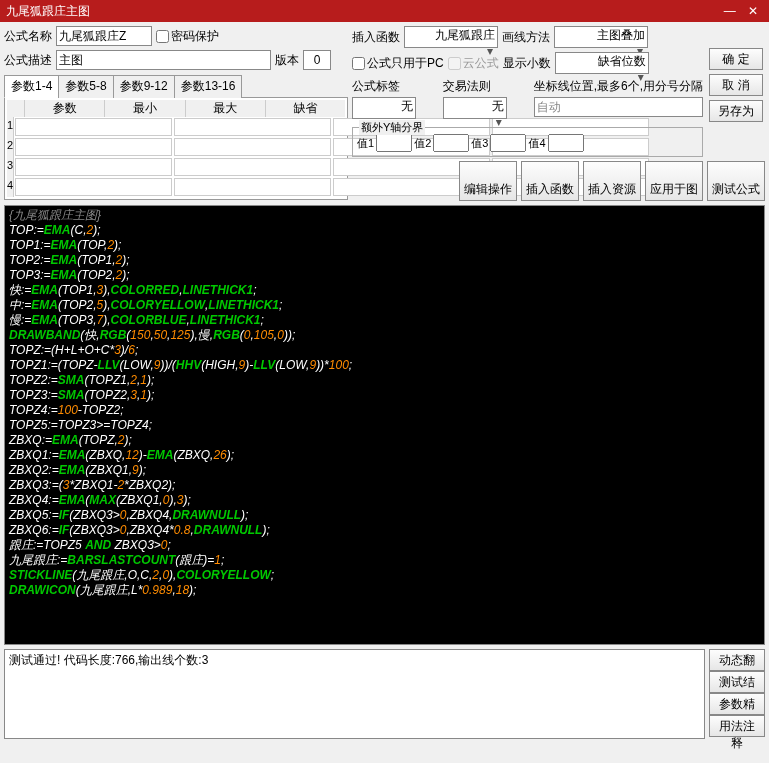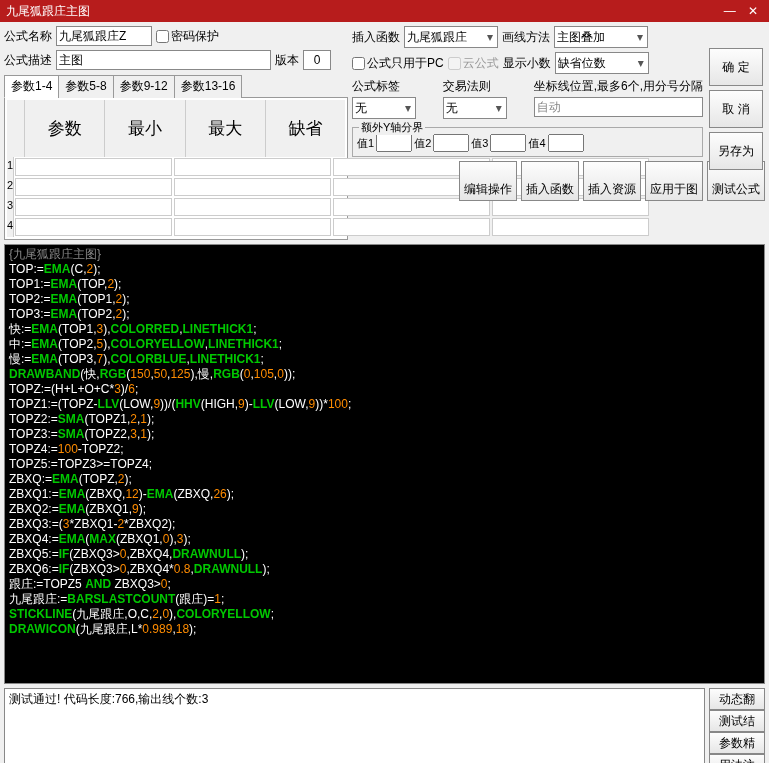--- a/index.html
+++ b/index.html
@@ -13,51 +13,51 @@
 .left-col { width: 344px; }
 .right-col { flex: 1; }
 
 .row { display: flex; align-items: center; margin-bottom: 4px; gap: 4px; }
 .lbl { display: inline-block; white-space: nowrap; }
 input[type=text], select { border: 1px solid #888; height: 20px; padding: 0 2px; background: #fff; }
 .checkbox-wrap { display: inline-flex; align-items: center; gap: 2px; }
 .checkbox-wrap input { vertical-align: middle; }
 .disabled { color: #999; }
 
-.btn { background: linear-gradient(#fdfdfd,#e6e6e6); border: 1px solid #888; padding: 2px 6px; height: 38px; min-width: 54px; cursor: pointer; }
+.btn { background: linear-gradient(#fdfdfd,#e6e6e6); border: 1px solid #888; padding: 2px 6px; height: 22px; min-width: 54px; cursor: pointer; }
 
 .tabs { display: flex; border-bottom: 1px solid #999; margin-top: 2px; }
 .tab { border: 1px solid #999; border-bottom: none; padding: 2px 6px; background: #f0f0f0; margin-right: -1px; position: relative; top: 1px; cursor: pointer; }
 .tab.active { background: #fff; border-bottom: 1px solid #fff; }
 
 .param-grid { border: 1px solid #999; border-top: none; background: #fff; padding: 2px; }
 .pg-header { display: flex; }
-.pg-header div { flex: 1; text-align: center; border-right: 1px solid #ccc; background: #f0f0f0; font-size: 17px; padding: 17px 0; }
+.pg-header div { flex: 1; text-align: center; border-right: 1px solid #ccc; background: #f0f0f0; font-size: 12px; padding: 0 0; }
 .pg-header div:last-child { border-right: none; }
 .pg-header .rownum { width: 18px; flex: none; }
 .pg-row { display: flex; }
 .pg-row .rownum { width: 18px; text-align: center; background: #f0f0f0; border-right: 1px solid #ccc; font-size: 11px; padding-top: 2px; }
 .pg-row input { flex: 1; border: 1px solid #ccc; height: 18px; margin: 1px; }
 
 .fieldset-like { position: relative; border: 1px solid #aaa; margin-top: 8px; padding: 6px 4px 4px; }
 .fieldset-like .legend { position: absolute; top: -8px; left: 6px; background: #f0f0f0; padding: 0 2px; font-size: 11px; }
 .val-row { display: flex; align-items: center; gap: 2px; }
 .val-row .lbl { font-size: 11px; }
 .val-row input { width: 36px; height: 18px; }
 
-.drop { border: 1px solid #888; height: 22px; background: #fff; display: inline-flex; align-items: center; padding: 0 2px; }
+.drop { border: 1px solid #888; height: 22px; background: #fff; display: inline-flex; align-items: flex-end; padding: 0 2px; flex-direction: column; }
 .drop .arrow { margin-left: auto; padding: 0 2px; color: #555; }
 
 .btn-col { display: flex; flex-direction: column; gap: 4px; position: absolute; right: 6px; top: 26px; }
 .btn-col .btn { width: 54px; }
 
 .btn-row-bottom { display: flex; gap: 4px; margin-top: 4px; justify-content: flex-end; }
 .btn-row-bottom .btn { min-width: 54px; padding: 19px 4px; }
 
-.editor { background: #000; color: #ccc; font-family: "Consolas","Courier New",monospace; font-size: 13px; padding: 2px 4px; height: 440px; overflow: auto; border: 1px solid #888; margin: 0 4px; white-space: pre; line-height: 15px; }
+.editor { background: #000; color: #ccc; font-family: "Consolas","Courier New",monospace; font-size: 13px; padding: 2px 4px; height: 440px; overflow: auto; border: 1px solid #888; margin: 0 4px; white-space: pre; line-height: 15px; font-style: italic; }
 .editor .gray { color: #888; }
 .editor .w { color: #fff; }
 .editor .g { color: #00c800; font-weight: bold; }
 .editor .o { color: #ff8c00; }
 
 .footer { display: flex; margin: 4px; gap: 4px; }
 .status { flex: 1; border: 1px solid #888; background: #fff; padding: 2px 4px; height: 90px; }
 .sidebtns { display: flex; flex-direction: column; }
 .sidebtns .btn { width: 56px; height: 22px; }
 </style>

